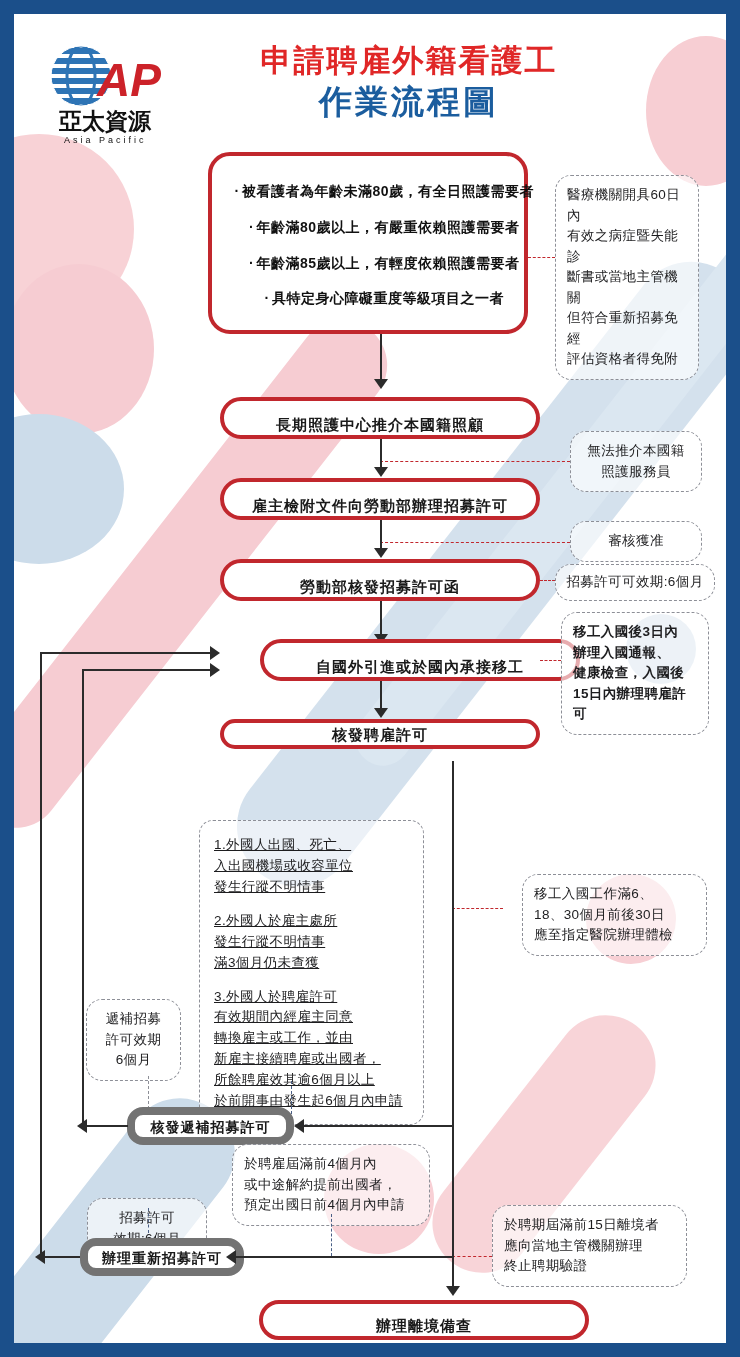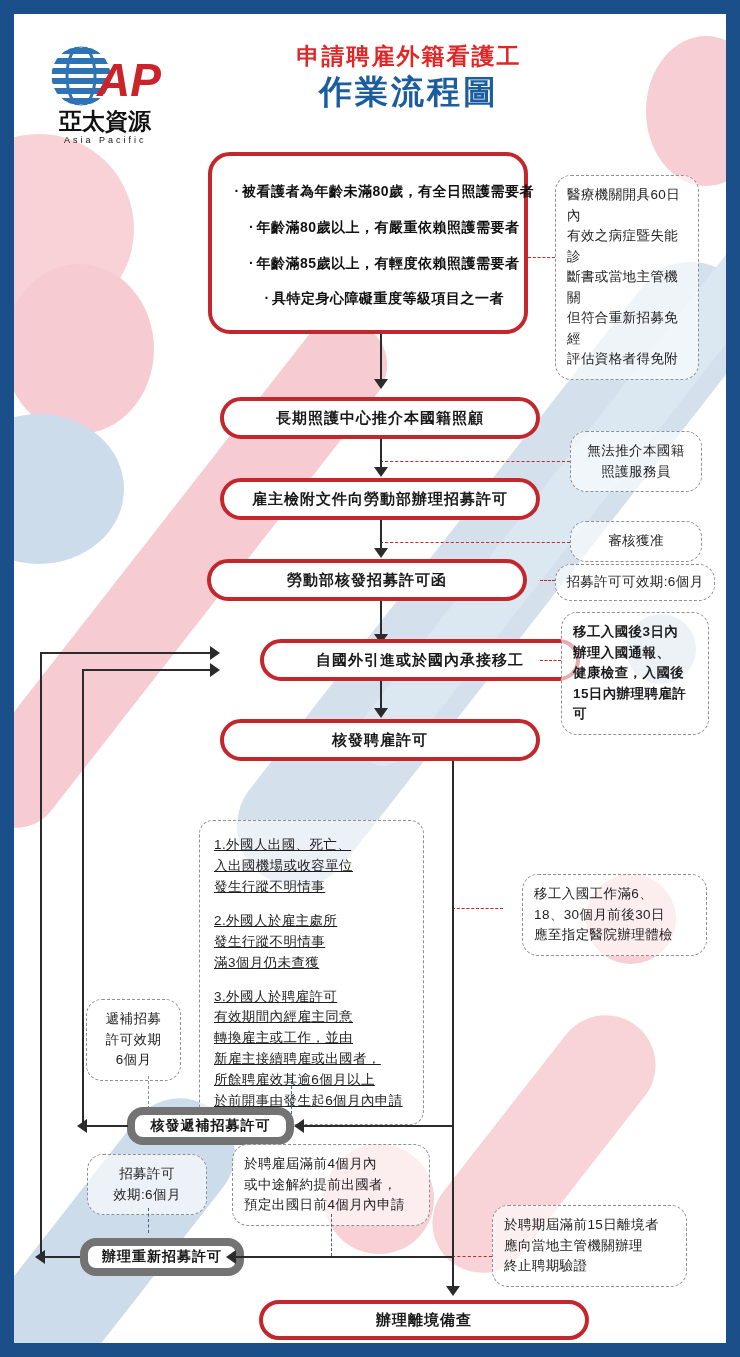--- a/index.html
+++ b/index.html
@@ -28,28 +28,28 @@
   .stripe-pink{left:120px;top:250px;width:90px;height:620px;background:#f6ccd2;border-radius:45px;transform:rotate(38deg);}
   .stripe-blue1{left:420px;top:180px;width:120px;height:760px;background:#ccdcea;border-radius:60px;transform:rotate(38deg);opacity:.85;}
   .stripe-blue2{left:540px;top:120px;width:55px;height:700px;background:#dbe7f1;border-radius:30px;transform:rotate(38deg);}
   .stripe-blue3{left:40px;top:1060px;width:110px;height:340px;background:#ccdcea;border-radius:55px;transform:rotate(38deg);}
   .stripe-pink2{left:480px;top:980px;width:100px;height:300px;background:#f7cfd4;border-radius:50px;transform:rotate(38deg);opacity:.9;}
 
   
   .logo{position:absolute;left:25px;top:22px;width:150px;height:115px;}
   .logo svg{display:block;}
   .title-wrap{position:absolute;left:195px;top:28px;width:400px;text-align:center;}
-  .title1{font-size:23px;font-weight:bold;color:#e02727;letter-spacing:2px;line-height:1.25;white-space:nowrap;}
+  .title1{font-size:31px;font-weight:bold;color:#e02727;letter-spacing:2px;line-height:1.25;white-space:nowrap;}
   .title2{font-size:33px;font-weight:bold;color:#1b5d9e;letter-spacing:3px;line-height:1.25;white-space:nowrap;}
 
   
   .node{
     position:absolute;box-sizing:border-box;
     background:#ffffff;border:4px solid #c1272d;border-radius:26px;
-    display:flex;align-items:center;justify-content:center;
+    display:flex;align-items:flex-end;justify-content:center;
     font-size:15px;font-weight:bold;color:#1a1a1a;letter-spacing:1px;
     text-align:center;
   }
   .node.blue{border:8px solid #737373;border-radius:16px;}
   .node-criteria{
     align-items:flex-start;justify-content:flex-start;
     padding:17px 20px 13px 20px;border-radius:22px;
   }
   .crit-line{
     font-size:14px;font-weight:bold;color:#111;
@@ -173,21 +173,21 @@
   </div>
 
   <div class="note center" style="left:556px;top:507px;width:132px;">
     <div>審核獲准</div>
   </div>
   <div class="dconn hr" style="left:366px;top:528px;width:190px;"></div>
 
   <div class="conn v" style="left:366px;top:506px;height:35px;"></div>
   <div class="arrow-d" style="left:360px;top:534px;"></div>
 
-  <div class="node" style="left:193px;top:545px;width:320px;height:42px;">
+  <div class="node" style="left:206px;top:545px;width:320px;height:42px;">
     <span>勞動部核發招募許可函</span>
   </div>
 
   <div class="note center" style="left:541px;top:550px;width:160px;padding:7px 6px;">
     <div>招募許可可效期:6個月</div>
   </div>
   <div class="dconn hr" style="left:526px;top:566px;width:15px;"></div>
 
   <div class="conn v" style="left:366px;top:587px;height:40px;"></div>
   <div class="arrow-d" style="left:360px;top:620px;"></div>
@@ -200,21 +200,21 @@
     <div>移工入國後3日內</div>
     <div>辦理入國通報、</div>
     <div>健康檢查，入國後</div>
     <div>15日內辦理聘雇許可</div>
   </div>
   <div class="dconn hr" style="left:526px;top:646px;width:21px;"></div>
 
   <div class="conn v" style="left:366px;top:667px;height:32px;"></div>
   <div class="arrow-d" style="left:360px;top:694px;"></div>
 
-  <div class="node" style="left:206px;top:705px;width:320px;height:42px;">
+  <div class="node" style="left:206px;top:705px;width:320px;height:30px;">
     <span>核發聘雇許可</span>
   </div>
 
   <div class="note note-big" style="left:185px;top:806px;width:225px;padding:14px 6px 12px 14px;text-decoration:underline;">
     <p>
       <span>1.外國人出國、死亡、</span><br>
       <span>入出國機場或收容單位</span><br>
       <span>發生行蹤不明情事</span>
     </p>
     <p>
@@ -254,21 +254,21 @@
   <div class="conn v" style="left:438px;top:747px;height:365px;"></div>
   <div class="conn h" style="left:286px;top:1111px;width:153px;"></div>
   <div class="arrow-l" style="left:280px;top:1105px;"></div>
 
   <div class="conn h" style="left:68px;top:1111px;width:46px;"></div>
   <div class="arrow-l" style="left:63px;top:1105px;"></div>
   <div class="conn v" style="left:68px;top:655px;height:457px;"></div>
   <div class="conn h" style="left:68px;top:655px;width:132px;"></div>
   <div class="arrow-r" style="left:196px;top:649px;"></div>
 
-  <div class="note center" style="left:73px;top:1140px;width:120px;">
+  <div class="note center" style="left:73px;top:1184px;width:120px;">
     <div>招募許可</div>
     <div>效期:6個月</div>
   </div>
   <div class="dconn vb" style="left:134px;top:1194px;height:25px;"></div>
 
   <div class="note" style="left:218px;top:1130px;width:198px;">
     <div>於聘雇屆滿前4個月內</div>
     <div>或中途解約提前出國者，</div>
     <div>預定出國日前4個月內申請</div>
   </div>

